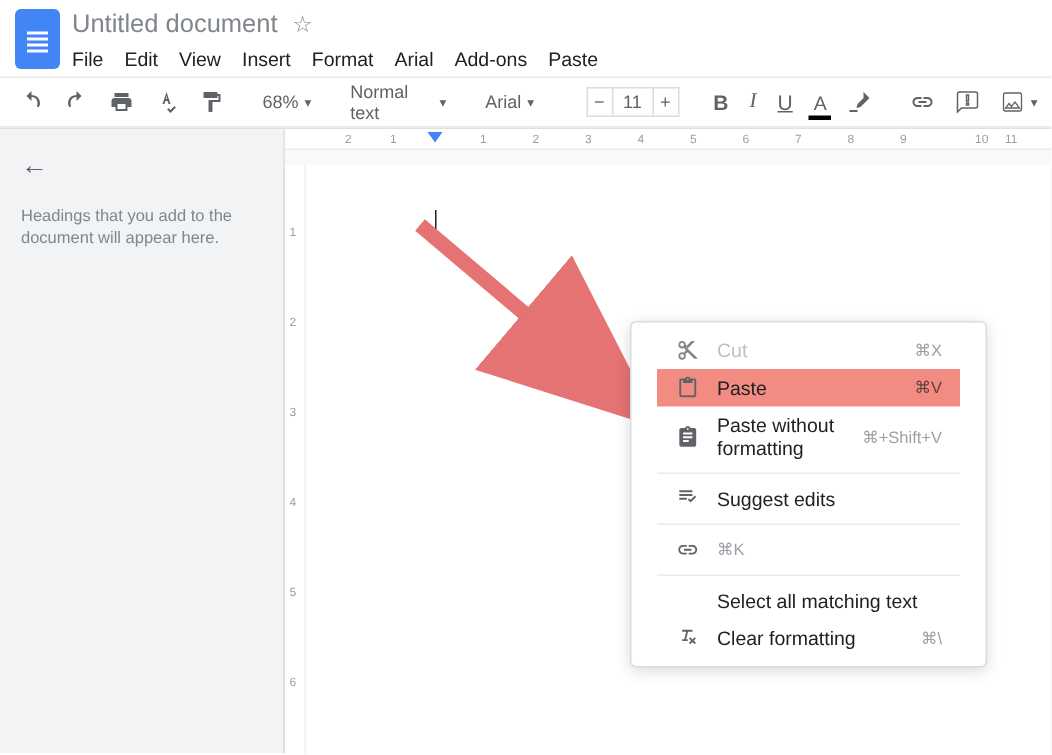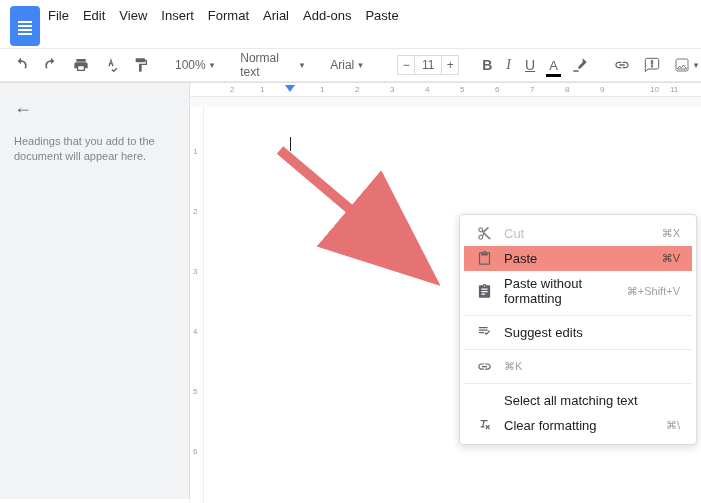--- a/index.html
+++ b/index.html
@@ -41,40 +41,44 @@
 .doc-area { flex:1; position:relative; background:#f8f9fa; }
 .ruler { height:14px; background:#fff; border-bottom:1px solid #e8eaed; position:relative; font-size:8px; color:#9aa0a6; display:flex; align-items:center; padding-left:60px; }
 .ruler span { position:absolute; }
 .ruler-marker { position:absolute; top:2px; width:0; height:0; border-left:5px solid transparent; border-right:5px solid transparent; border-top:7px solid #4285f4; }
 .page { background:#fff; margin:10px 0 0 0; min-height:400px; position:relative; box-shadow:0 1px 2px rgba(0,0,0,0.1); }
 .vruler { position:absolute; left:0; top:0; width:14px; height:100%; border-right:1px solid #eee; font-size:8px; color:#9aa0a6; background:#fff; }
 .vruler span { position:absolute; left:3px; }
 
 .cursor-line { position:absolute; left:100px; top:30px; width:1px; height:14px; background:#202124; }
 
-.context-menu { position:absolute; left:420px; top:214px; width:238px; background:#fff; border:1px solid #dadce0; border-radius:4px; box-shadow:0 2px 10px rgba(0,0,0,0.15); font-size:13px; padding:6px 4px; z-index:10;margin-left:39px; }
+.context-menu { position:absolute; left:420px; top:214px; width:238px; background:#fff; border:1px solid #dadce0; border-radius:4px; box-shadow:0 2px 10px rgba(0,0,0,0.15); font-size:13px; padding:6px 17px; z-index:10; }
 .cm-item { display:flex; align-items:center; padding:5px 12px 5px 12px; gap:12px; cursor:pointer; color:#5f6368; position:relative; }
 .cm-item.enabled { color:#202124; }
 .cm-item.highlighted { background:#f28b82; }
 .cm-item .cm-icon { width:16px; display:flex; justify-content:center; color:#80868b; }
 .cm-item .cm-icon svg { width:15px; height:15px; fill:#80868b; }
 .cm-item .cm-label { flex:1; }
 .cm-item .cm-shortcut { font-size:11px; color:#9aa0a6; }
 .cm-item.highlighted .cm-shortcut { color:#5d4037; }
 .cm-item.disabled { color:#bdc1c6; }
 .cm-divider { height:1px; background:#e8eaed; margin:4px 0; }
 
 .annotation-arrow { position:absolute; left:270px; top:140px; z-index:9; pointer-events:none; }
 </style>
 </head>
 <body>
 
 <div class="header">
   <div class="doc-icon"></div>
   <div class="title-area">
+    <div class="title-row">
+      <span class="doc-title">Untitled document</span>
+      <span class="star">☆</span>
+    </div>
     <div class="menubar">
       <span>File</span>
       <span>Edit</span>
       <span>View</span>
       <span>Insert</span>
       <span>Format</span>
       <span>Arial</span>
       <span>Add-ons</span>
       <span>Paste</span>
     </div>
@@ -102,21 +106,21 @@
         <path d="M12 2L8 14h2l1-3h2l1 3h2L12 2zm-.5 7L12 5l.5 4h-1zM20 16l-4 4-2-2-1.4 1.4L16 23l5.4-5.4z"></path>
       </svg>
     </div>
   <div class="tb-btn">
       <svg viewBox="0 0 24 24">
         <path d="M18 4V3c0-.6-.4-1-1-1H5c-.6 0-1 .4-1 1v4c0 .6.4 1 1 1h12c.6 0 1-.4 1-1V6h1v4H9v11c0 .6.4 1 1 1h2c.6 0 1-.4 1-1v-9h8V4h-3z"></path>
       </svg>
     </div>
   <div class="tb-sep"></div>
   <div class="tb-btn zoom droparrow">
-      <span>100%</span>
+      <span>68%</span>
     </div>
   <div class="tb-sep"></div>
   <div class="tb-btn style-dd droparrow">
       <span>Normal text</span>
     </div>
   <div class="tb-sep"></div>
   <div class="tb-btn font-dd droparrow">
       <span>Arial</span>
     </div>
   <div class="tb-sep"></div>

